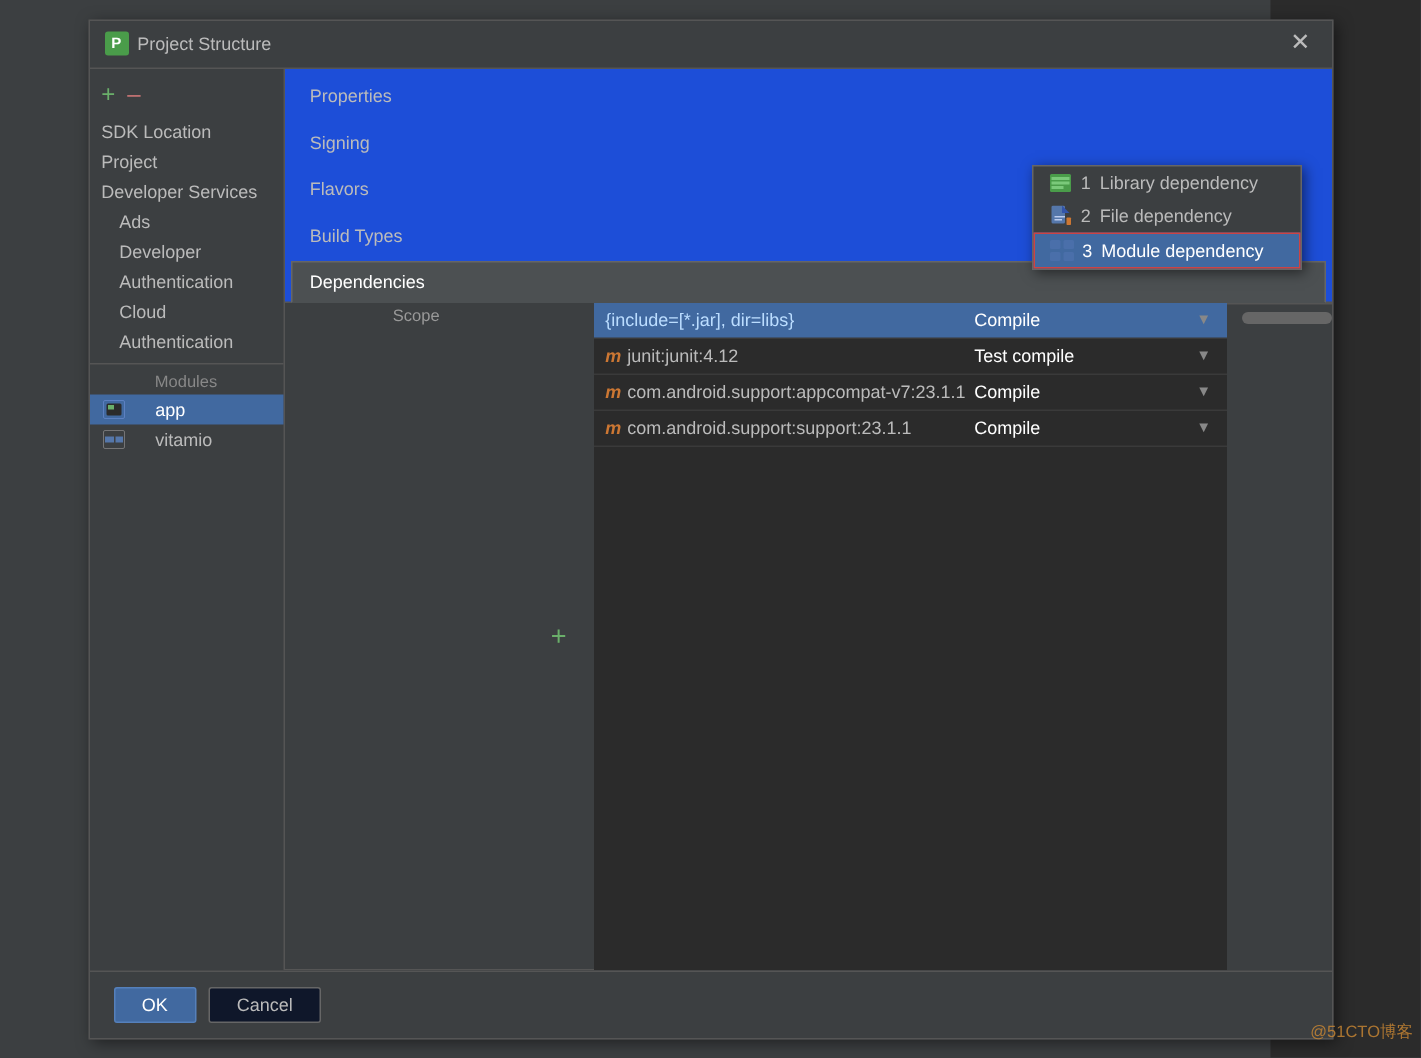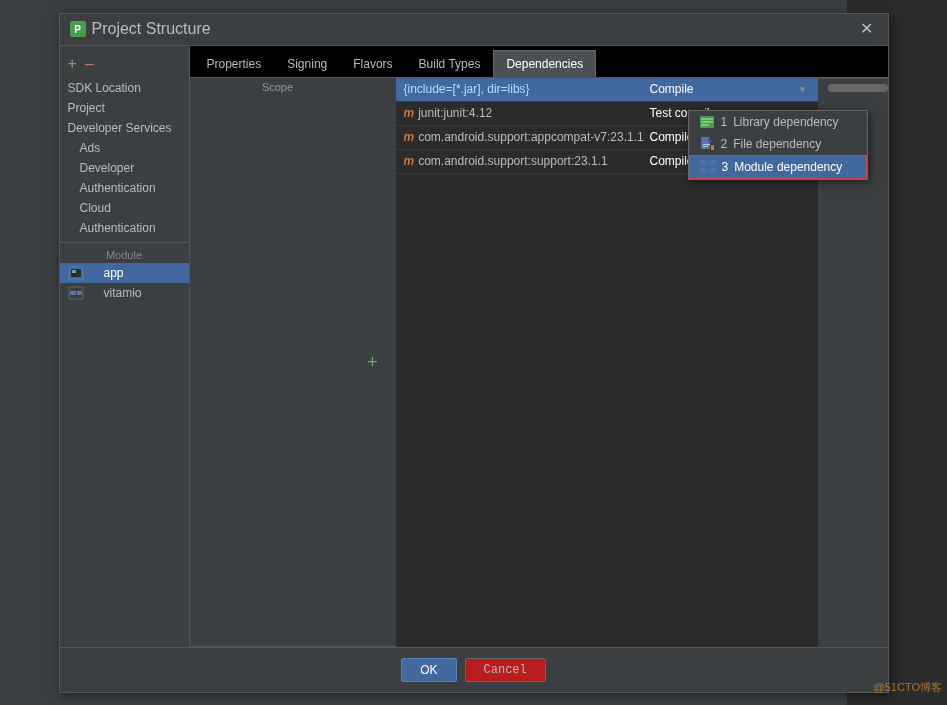--- a/index.html
+++ b/index.html
@@ -51,21 +51,21 @@
       display: flex;
       align-items: center;
       justify-content: center;
       font-size: 10px;
       color: white;
       font-weight: bold;
     }
 
     .title-text {
       color: #bbbbbb;
-      font-size: 16px;
+      font-size: 12px;
     }
 
     .close-btn {
       cursor: pointer;
       color: #bbbbbb;
       font-size: 16px;
       line-height: 1;
       background: none;
       border: none;
       color: #bbbbbb;
@@ -144,23 +144,24 @@
     .main-content {
       flex: 1;
       display: flex;
       flex-direction: column;
       background: #3c3f41;
     }
 
     
     .tabs {
       display: flex;
-      background: #000000;
+      background: #1d4ed8;
       border-bottom: 1px solid #555;
       padding: 0 4px;
+      flex-direction: column;
     }
 
     .tab {
       padding: 6px 12px;
       cursor: pointer;
       color: #bbbbbb;
       font-size: 12px;
       border: 1px solid transparent;
       border-bottom: none;
       margin-top: 4px;
@@ -276,43 +277,42 @@
       height: 8px;
       width: 60px;
       background: #666;
       border-radius: 4px;
       margin-left: 10px;
     }
 
     
     .dialog-footer {
       display: flex;
-      justify-content: center;
+      justify-content: flex-start;
       gap: 8px;
       padding: 10px 16px;
       border-top: 1px solid #555;
       background: #3c3f41;
     }
 
     .footer-btn {
       padding: 4px 18px;
       font-size: 12px;
       cursor: pointer;
       border-radius: 2px;
       border: 1px solid #666;
     }
     .footer-btn.ok {
       background: #4169a0;
       color: #fff;
       border-color: #5580bb;
     }
     .footer-btn.cancel {
-      background: #b91c1c;
-      color: #bbbbbb;
-      font-family: Liberation Mono, monospace;
+      background: #0f172a;
+      color: #bbbbbb;
     }
 
     
     .dropdown-popup {
       position: absolute;
       top: 96px;
       right: 20px;
       background: #3c3f41;
       border: 1px solid #666;
       box-shadow: 2px 2px 8px rgba(0,0,0,0.5);
@@ -396,21 +396,21 @@
         <span>Authentication</span>
       </div>
       <div class="sidebar-item" style="padding-left:20px;">
         <span>Cloud</span>
       </div>
       <div class="sidebar-item" style="padding-left:20px;">
         <span>Authentication</span>
       </div>
 
       <div class="sidebar-divider">
-        <span>Module</span>
+        <span>Modules</span>
       </div>
 
       <div class="sidebar-item-with-icon selected">
         <svg class="item-icon" viewBox="0 0 16 14" fill="none">
           <rect x="1" y="1" width="14" height="12" rx="1" fill="#4169a0" stroke="#6688cc" stroke-width="0.5"></rect>
           <rect x="3" y="3" width="10" height="8" rx="1" fill="#2b2b2b"></rect>
           <rect x="4" y="4" width="4" height="3" fill="#6aaf6a"></rect>
         </svg>
         <span>app</span>
       </div>

